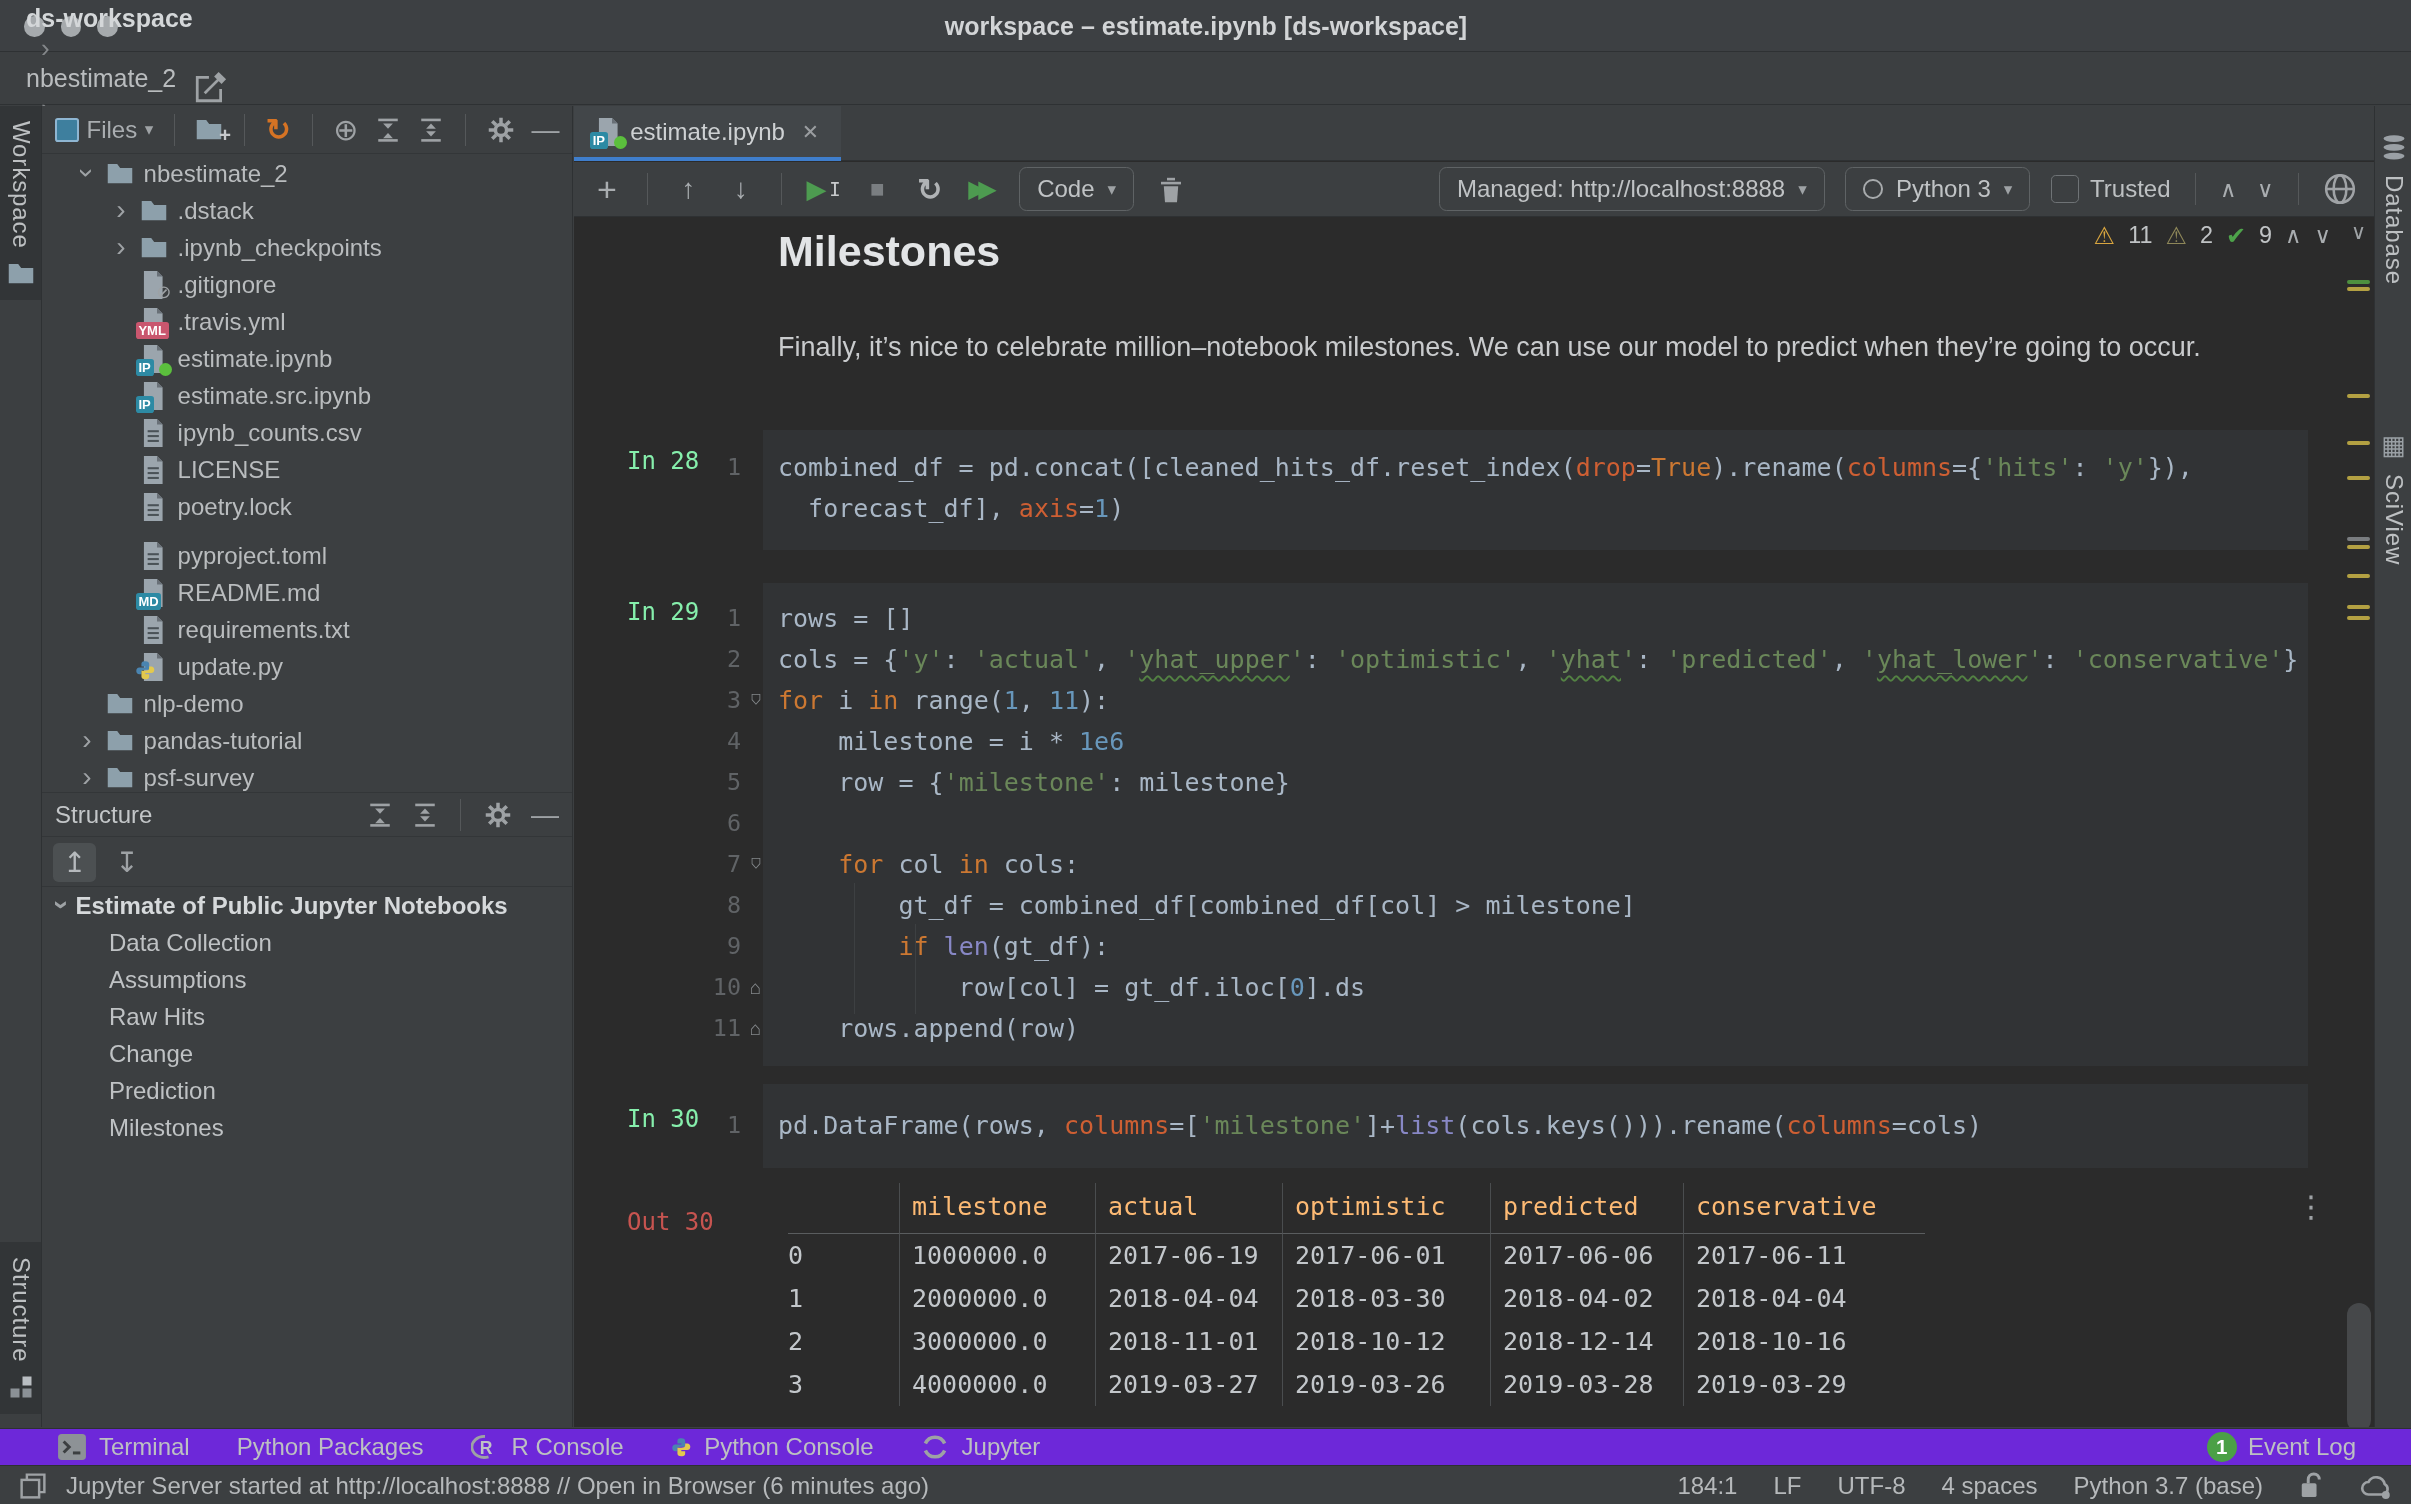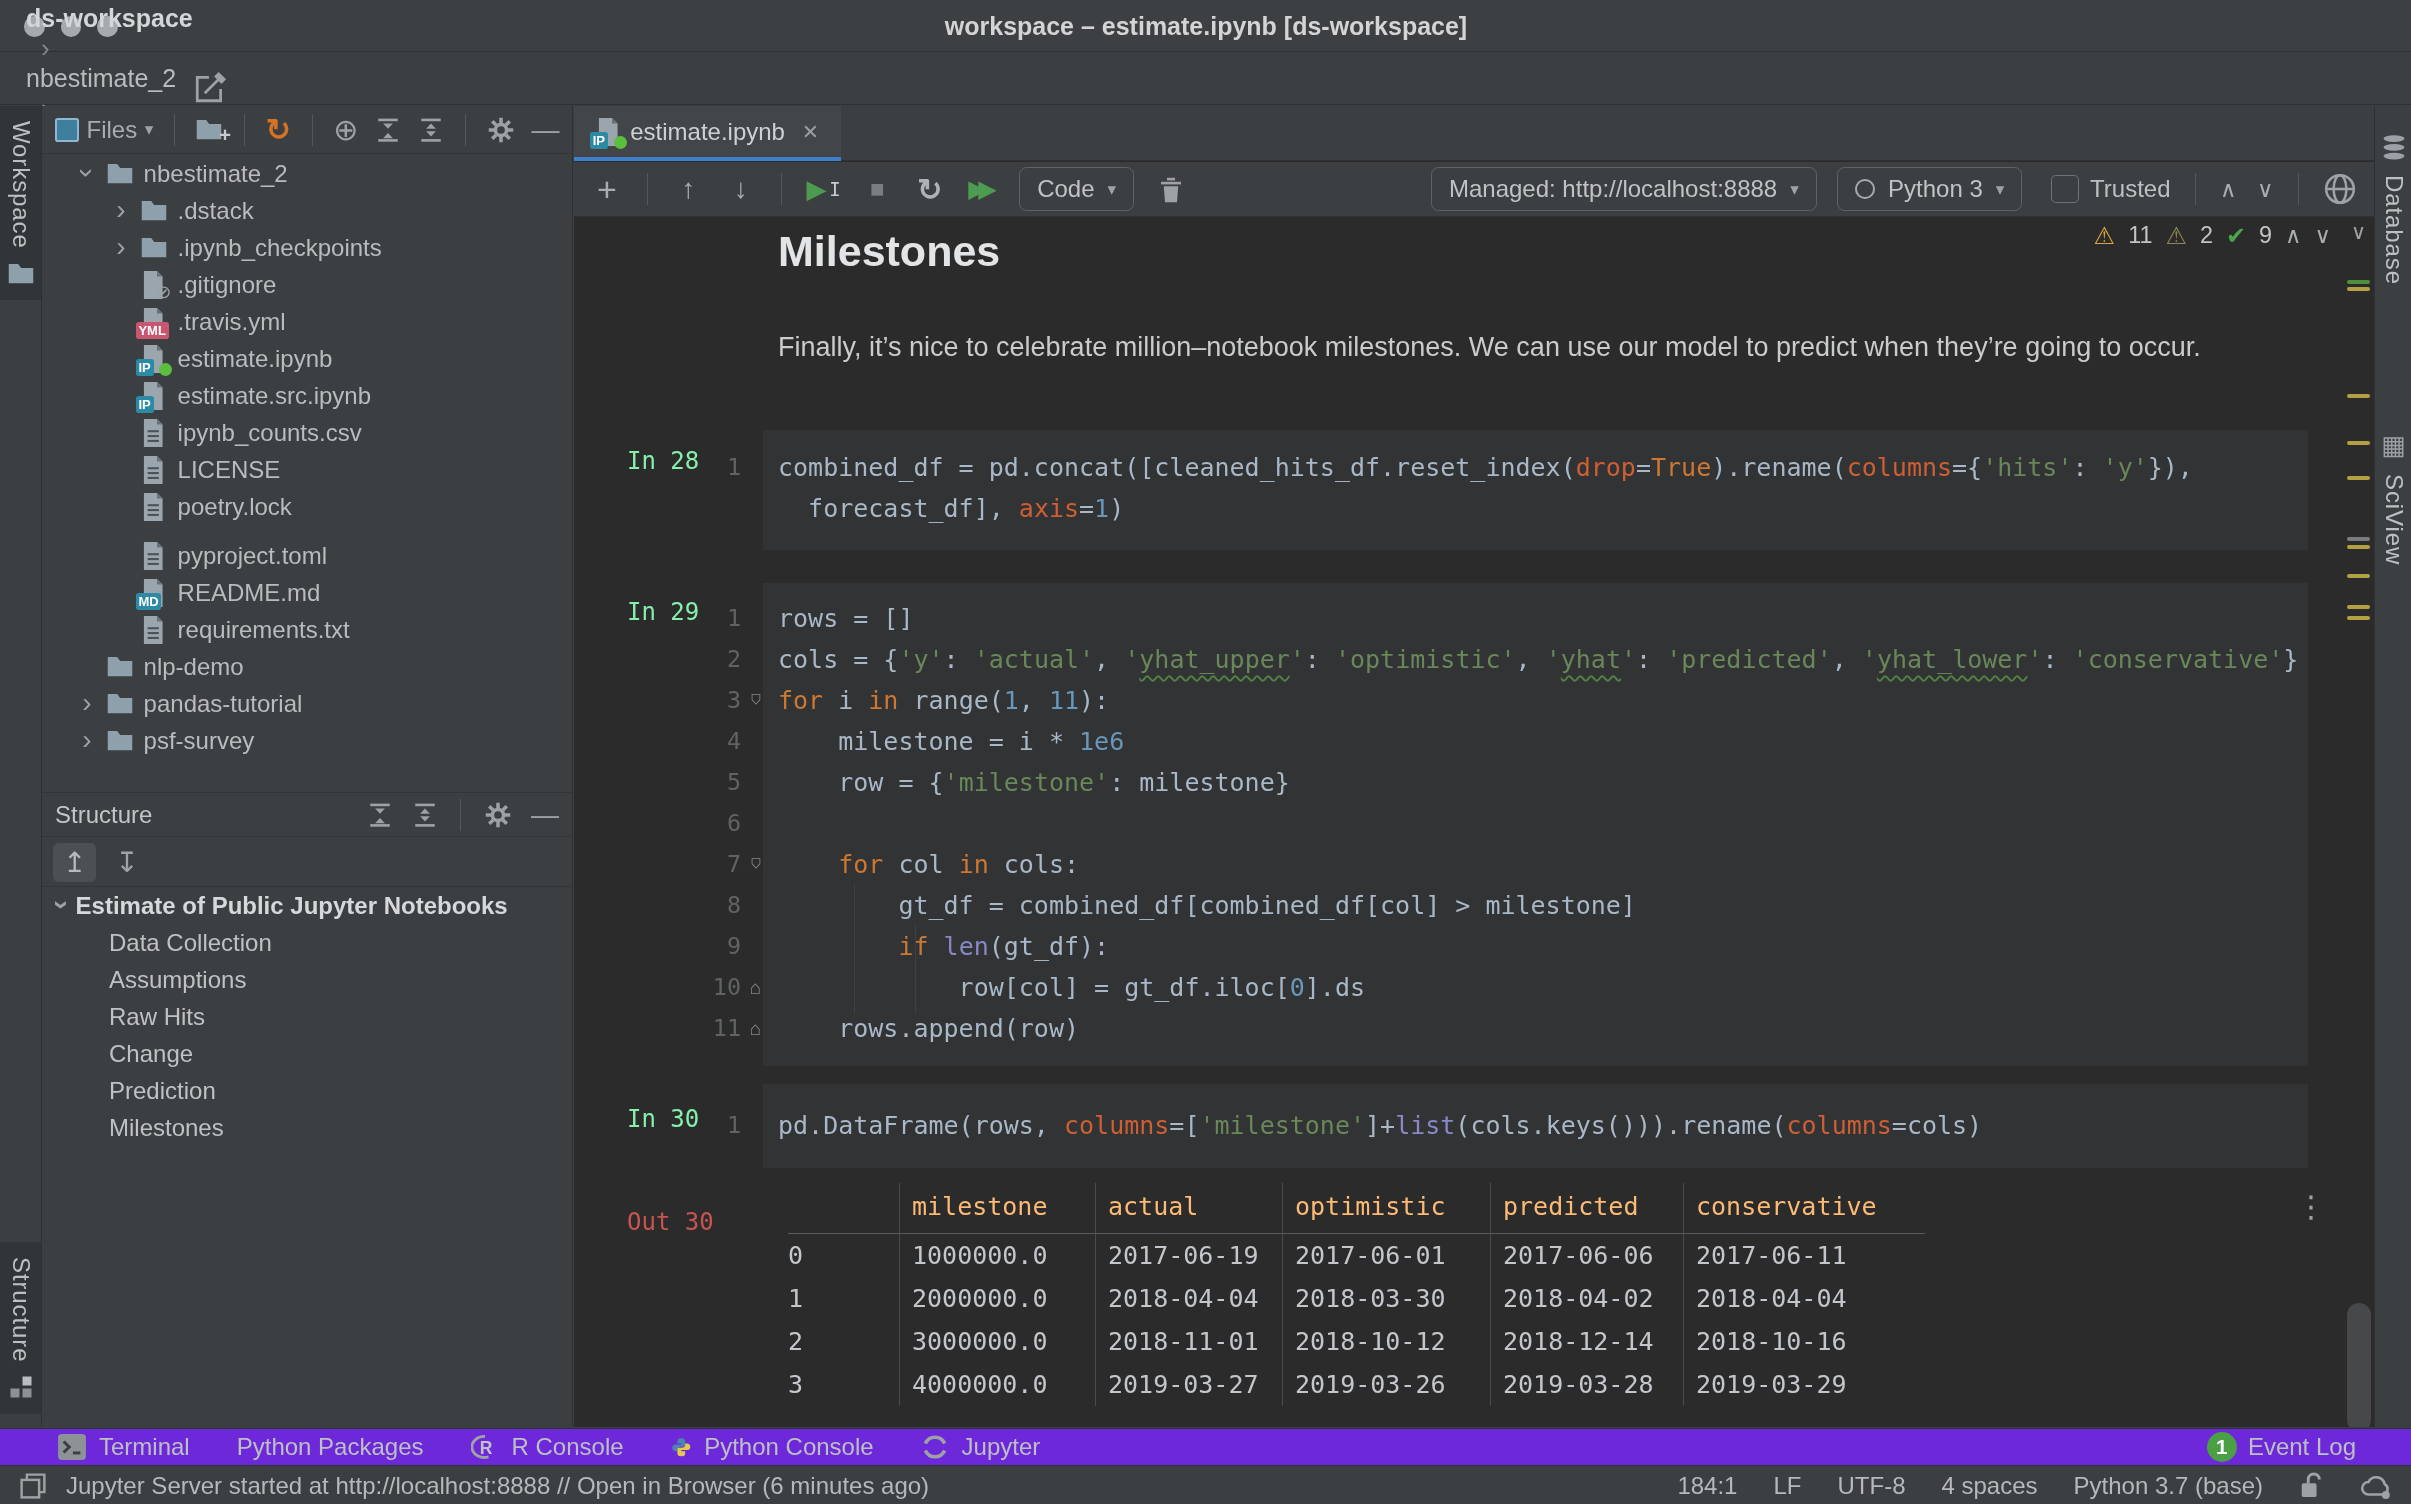--- a/index.html
+++ b/index.html
@@ -62,21 +62,21 @@
   
   .editor { position:absolute; top:106px; bottom:78px; left:574px; right:38px; background:#2b2b2b; }
   .tabbar { position:absolute; top:0; left:0; right:0; height:55px; background:#3c3f41; border-bottom:0.9px solid #2e3133; }
   .tab { position:absolute; left:0; top:0; height:55px; background:#424649; display:flex; align-items:center; gap:11.2px; padding:0 22.5px; border-bottom:4.7px solid #3f7ecc; font-size:24px; color:#ced1d3; }
   .tab-close { font-size:20.6px; color:#9a9da0; margin-left:5.6px; }
   .nbtoolbar { position:absolute; top:56px; left:0; right:0; height:55px; background:#3c3f41; border-bottom:0.9px solid #2e3133; display:flex; align-items:center; padding:0 17px; gap:20.6px; }
   .nb-ic { min-width:32px; display:flex; align-items:center; justify-content:center; font-size:28px; color:#a9adb0; }
   .nb-select { display:flex; align-items:center; gap:13px; border:0.9px solid #5f6365; border-radius:7.5px; padding:6.6px 17px; font-size:24px; color:#c0c3c5; }
   .nb-right { margin-left:auto; display:flex; align-items:center; gap:20.6px; }
   .cb { width:28px; height:28px; border:1.9px solid #6f7376; border-radius:4.7px; display:inline-block; }
-  .trusted { display:flex; align-items:center; gap:11.2px; font-size:24px; color:#bdc0c2;margin-left:8px; }
+  .trusted { display:flex; align-items:center; gap:11.2px; font-size:24px; color:#bdc0c2; }
   .navchev { font-size:22.5px; color:#a9adb0; }
   .kcirc { width:19.7px; height:19.7px; border:2.3px solid #a7aaac; border-radius:50%; display:inline-block; }
 
   .content { position:absolute; top:112px; left:0; right:0; bottom:0; background:#2b2b2b; overflow:hidden; }
 
   .inspections { position:absolute; top:3.7px; right:43px; display:flex; align-items:center; gap:13px; font-size:23.4px; color:#c0c3c5; }
   .insp-warn { color:#d8a53f; font-size:24px; }
   .insp-weak { color:#8e8759; font-size:24px; }
   .insp-ok { color:#4da24a; font-size:24px; }
 
@@ -455,20 +455,38 @@
               <svg width="22.5" height="28" viewBox="0 0 12 15">
                 <path fill="#9ba5ad" d="M1 0h7l3 3v12H1z"></path>
                 <path fill="#697077" d="M8 0l3 3H8z"></path>
                 <rect x="3" y="6" width="6" height="1.1" fill="#4a5257"></rect>
                 <rect x="3" y="8.6" width="6" height="1.1" fill="#4a5257"></rect>
                 <rect x="3" y="11.2" width="6" height="1.1" fill="#4a5257"></rect>
               </svg>
             </span>
           </span>
           <span class="tree-label">requirements.txt</span>
+        </div>
+        <div class="tree-row" style="padding-left: 65px;">
+          <span class="chev-slot"></span>
+          <span class="tree-icon">
+            <span class="icon">
+              <span class="icon">
+                <svg width="22.5" height="28" viewBox="0 0 12 15">
+                  <path fill="#9ba5ad" d="M1 0h7l3 3v12H1z"></path>
+                  <path fill="#697077" d="M8 0l3 3H8z"></path>
+                </svg>
+                <i class="pyov"><svg width="20.6" height="20.6" viewBox="0 0 16 16">
+                    <path fill="#4a84b0" d="M8 1C5.2 1 5 2.3 5 3.2V5h3v.9H3.3C1.9 5.9 1 7 1 8.5S1.9 11 3.3 11H5V9.5C5 8.1 6.3 7.6 8 7.6h3V3.2C11 2 10.2 1 8 1z"></path>
+                    <path fill="#e3c94e" d="M8 15c2.8 0 3-1.3 3-2.2V11H8v-.9h4.7c1.4 0 2.3-1.1 2.3-2.6S14.1 5 12.7 5H11v1.5C11 7.9 9.7 8.4 8 8.4H5v4.4C5 14 5.8 15 8 15z"></path>
+                  </svg></i>
+              </span>
+            </span>
+          </span>
+          <span class="tree-label">update.py</span>
         </div>
         <div class="tree-row" style="padding-left: 31px;">
           <span class="chev-slot"></span>
           <span class="tree-icon">
             <span class="icon">
               <svg width="28" height="23.4" viewBox="0 0 16 13">
                 <path fill="#8da0ab" d="M1 1h5.4l1.7 2.2H15V12H1z"></path>
               </svg>
             </span>
           </span>

